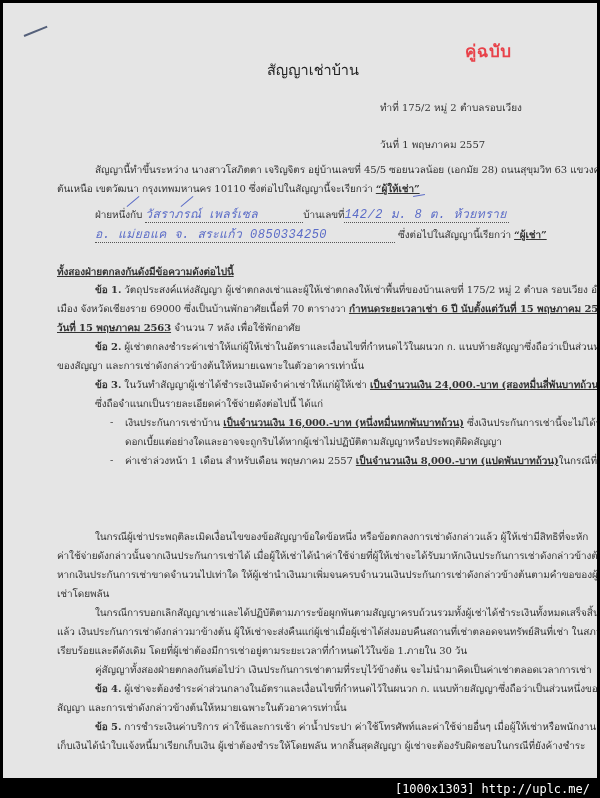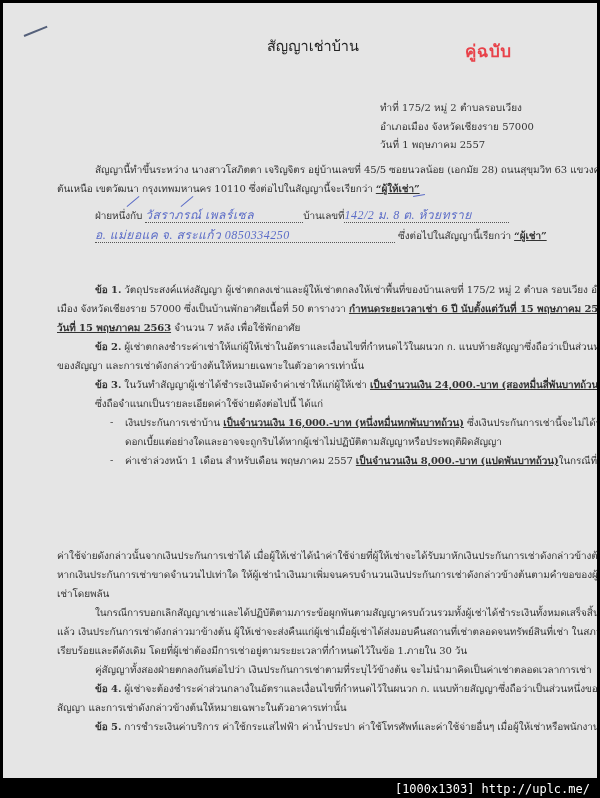--- a/index.html
+++ b/index.html
@@ -12,32 +12,32 @@
   .pen-mark {
     position: absolute; left: 21px; top: 32px; width: 25px; height: 2px;
     background: #55607a; transform: rotate(-22deg); transform-origin: left center;
   }
   .stamp {
     position: absolute; left: 462px; top: 34px;
     font-family: "DejaVu Sans", "Liberation Sans", sans-serif;
     font-weight: bold; font-size: 17px; color: #e8424a; letter-spacing: 0.5px;
   }
   .title {
-    position: absolute; left: 264px; top: 31px;
+    position: absolute; left: 264px; top: 55px;
     font-size: 14.5px; color: #222;
   }
   .addr { position: absolute; left: 377px; font-size: 10px; color: #333; }
   .line {
     position: absolute; font-size: 10px; line-height: 14px; color: #333;
     white-space: nowrap; letter-spacing: -0.1px;
   }
   .b { font-weight: bold; text-decoration: underline; }
   .u { font-weight: bold; }
   .hand {
-    font-family: Liberation Serif, serif;
+    font-family: Liberation Mono, monospace;
     font-style: italic; color: #5b6cc7; font-size: 12px; letter-spacing: 0.5px;
   }
   .dots { border-bottom: 1px dotted #555; display: inline-block; }
   .bullet { position: absolute; left: 107px; font-size: 10px; color: #333; }
   .footer {
     position: absolute; right: 10px; bottom: 2px;
     font-family: "DejaVu Sans Mono", "Liberation Mono", monospace;
     color: #fff; font-size: 12px; margin-left: 42px;
   }
   .slash { position: absolute; width: 16px; height: 1px; background: #5b6cc7; transform: rotate(-40deg); }
@@ -45,66 +45,68 @@
 </head>
 <body>
 
 <div class="page">
   <div class="pen-mark"></div>
 
   <div class="stamp">คู่ฉบับ</div>
   <div class="title">สัญญาเช่าบ้าน</div>
 
   <div class="addr" style="top:97px">ทำที่ 175/2 หมู่ 2 ตำบลรอบเวียง</div>
-  <div class="addr" style="top:116px">อำเภอเมือง จังหวัดเชียงราย 57000</div>
   <div class="addr" style="top:134px">วันที่ 1 พฤษภาคม 2557</div>
 
   <div class="line" style="left:92px; top:160px">สัญญานี้ทำขึ้นระหว่าง นางสาวโสภิตตา เจริญจิตร อยู่บ้านเลขที่ 45/5 ซอยนวลน้อย (เอกมัย 28) ถนนสุขุมวิท 63 แขวงคลอง</div>
   <div class="line" style="left:54px; top:179px"><span>ตันเหนือ เขตวัฒนา กรุงเทพมหานคร 10110 ซึ่งต่อไปในสัญญานี้จะเรียกว่า </span><span class="b">“ผู้ให้เช่า”</span></div>
 
   <div class="slash" style="left:122px; top:198px"></div>
   <div class="slash" style="left:176px; top:198px"></div>
   <div class="slash" style="left:410px; top:192px; transform:rotate(-10deg); width:12px"></div>
 
   <div class="line" style="left:92px; top:205px">
     <span>ฝ่ายหนึ่งกับ</span>
     <span class="dots hand" style="width:158px">วัสราภรณ์  เพลร์เซล</span><span>บ้านเลขที่</span><span class="dots hand" style="width:165px">142/2 ม. 8  ต. ห้วยทราย</span>
   </div>
   <div class="line" style="left:92px; top:225px">
     <span class="dots hand" style="width:300px">อ. แม่ยอแค   จ. สระแก้ว  0850334250</span>
     <span>ซึ่งต่อไปในสัญญานี้เรียกว่า </span><span class="b">“ผู้เช่า”</span>
   </div>
 
+  <div class="line b" style="left:54px; top:262px">ทั้งสองฝ่ายตกลงกันดังมีข้อความดังต่อไปนี้</div>
 
   <div class="line" style="left:92px; top:280px"><span class="u">ข้อ 1.</span><span> วัตถุประสงค์แห่งสัญญา ผู้เช่าตกลงเช่าและผู้ให้เช่าตกลงให้เช่าพื้นที่ของบ้านเลขที่ 175/2 หมู่ 2 ตำบล รอบเวียง อำเภอ</span></div>
-  <div class="line" style="left:54px; top:299px"><span>เมือง จังหวัดเชียงราย 57000 ซึ่งเป็นบ้านพักอาศัยเนื้อที่ 50 ตารางวา  </span><span class="b">กำหนดระยะเวลาเช่า 6 ปี นับตั้งแต่วันที่ 15 พฤษภาคม 2557 ถึง</span></div>
+  <div class="line" style="left:54px; top:299px"><span>เมือง จังหวัดเชียงราย 69000 ซึ่งเป็นบ้านพักอาศัยเนื้อที่ 70 ตารางวา  </span><span class="b">กำหนดระยะเวลาเช่า 6 ปี นับตั้งแต่วันที่ 15 พฤษภาคม 2557 ถึง</span></div>
   <div class="line" style="left:54px; top:318px"><span class="b">วันที่ 15 พฤษภาคม 2563</span><span>  จำนวน 7 หลัง เพื่อใช้พักอาศัย</span></div>
 
   <div class="line" style="left:92px; top:337px"><span class="u">ข้อ 2.</span><span> ผู้เช่าตกลงชำระค่าเช่าให้แก่ผู้ให้เช่าในอัตราและเงื่อนไขที่กำหนดไว้ในผนวก ก. แนบท้ายสัญญาซึ่งถือว่าเป็นส่วนหนึ่ง</span></div>
   <div class="line" style="left:54px; top:356px">ของสัญญา และการเช่าดังกล่าวข้างต้นให้หมายเฉพาะในตัวอาคารเท่านั้น</div>
 
   <div class="line" style="left:92px; top:375px"><span class="u">ข้อ 3.</span><span> ในวันทำสัญญาผู้เช่าได้ชำระเงินมัดจำค่าเช่าให้แก่ผู้ให้เช่า </span><span class="b">เป็นจำนวนเงิน 24,000.-บาท (สองหมื่นสี่พันบาทถ้วน)</span></div>
   <div class="line" style="left:92px; top:394px">ซึ่งถือจำแนกเป็นรายละเอียดค่าใช้จ่ายดังต่อไปนี้ ได้แก่</div>
 
   <div class="bullet" style="top:413px">-</div>
   <div class="line" style="left:122px; top:413px"><span>เงินประกันการเช่าบ้าน </span><span class="b">เป็นจำนวนเงิน 16,000.-บาท (หนึ่งหมื่นหกพันบาทถ้วน)</span><span> ซึ่งเงินประกันการเช่านี้จะไม่ได้รับ</span></div>
   <div class="line" style="left:122px; top:432px">ดอกเบี้ยแต่อย่างใดและอาจจะถูกริบได้หากผู้เช่าไม่ปฏิบัติตามสัญญาหรือประพฤติผิดสัญญา</div>
 
   <div class="bullet" style="top:451px">-</div>
   <div class="line" style="left:122px; top:451px"><span>ค่าเช่าล่วงหน้า 1 เดือน สำหรับเดือน พฤษภาคม 2557 </span><span class="b">เป็นจำนวนเงิน 8,000.-บาท (แปดพันบาทถ้วน)</span><span>ในกรณีที่ผู้เช่า</span></div>
 
+  <div class="line" style="left:92px; top:527px">ในกรณีผู้เช่าประพฤติละเมิดเงื่อนไขของข้อสัญญาข้อใดข้อหนึ่ง    หรือข้อตกลงการเช่าดังกล่าวแล้ว    ผู้ให้เช่ามีสิทธิที่จะหัก</div>
   <div class="line" style="left:54px; top:546px">ค่าใช้จ่ายดังกล่าวนั้นจากเงินประกันการเช่าได้        เมื่อผู้ให้เช่าได้นำค่าใช้จ่ายที่ผู้ให้เช่าจะได้รับมาหักเงินประกันการเช่าดังกล่าวข้างต้น</div>
   <div class="line" style="left:54px; top:565px">หากเงินประกันการเช่าขาดจำนวนไปเท่าใด      ให้ผู้เช่านำเงินมาเพิ่มจนครบจำนวนเงินประกันการเช่าดังกล่าวข้างต้นตามคำขอของผู้ให้</div>
   <div class="line" style="left:54px; top:584px">เช่าโดยพลัน</div>
 
   <div class="line" style="left:92px; top:603px">ในกรณีการบอกเลิกสัญญาเช่าและได้ปฏิบัติตามภาระข้อผูกพันตามสัญญาครบถ้วนรวมทั้งผู้เช่าได้ชำระเงินทั้งหมดเสร็จสิ้น</div>
   <div class="line" style="left:54px; top:622px">แล้ว  เงินประกันการเช่าดังกล่าวมาข้างต้น  ผู้ให้เช่าจะส่งคืนแก่ผู้เช่าเมื่อผู้เช่าได้ส่งมอบคืนสถานที่เช่าตลอดจนทรัพย์สินที่เช่า ในสภาพ</div>
   <div class="line" style="left:54px; top:641px">เรียบร้อยและดีดังเดิม โดยที่ผู้เช่าต้องมีการเช่าอยู่ตามระยะเวลาที่กำหนดไว้ในข้อ 1.ภายใน 30 วัน</div>
 
   <div class="line" style="left:92px; top:660px">คู่สัญญาทั้งสองฝ่ายตกลงกันต่อไปว่า เงินประกันการเช่าตามที่ระบุไว้ข้างต้น จะไม่นำมาคิดเป็นค่าเช่าตลอดเวลาการเช่า</div>
 
   <div class="line" style="left:92px; top:679px"><span class="u">ข้อ 4.</span><span> ผู้เช่าจะต้องชำระค่าส่วนกลางในอัตราและเงื่อนไขที่กำหนดไว้ในผนวก ก. แนบท้ายสัญญาซึ่งถือว่าเป็นส่วนหนึ่งของ</span></div>
   <div class="line" style="left:54px; top:698px">สัญญา และการเช่าดังกล่าวข้างต้นให้หมายเฉพาะในตัวอาคารเท่านั้น</div>
 
-  <div class="line" style="left:92px; top:717px"><span class="u">ข้อ 5.</span><span>   การชำระเงินค่าบริการ ค่าใช้กระแสไฟฟ้า ค่าน้ำประปา ค่าใช้โทรศัพท์และค่าใช้จ่ายอื่นๆ เมื่อผู้ให้เช่าหรือพนักงาน</span></div>
+  <div class="line" style="left:92px; top:717px"><span class="u">ข้อ 5.</span><span>   การชำระเงินค่าบริการ ค่าใช้และการเช้า ค่าน้ำประปา ค่าใช้โทรศัพท์และค่าใช้จ่ายอื่นๆ เมื่อผู้ให้เช่าหรือพนักงาน</span></div>
+  <div class="line" style="left:54px; top:736px">เก็บเงินได้นำใบแจ้งหนี้มาเรียกเก็บเงิน    ผู้เช่าต้องชำระให้โดยพลัน    หากสิ้นสุดสัญญา    ผู้เช่าจะต้องรับผิดชอบในกรณีที่ยังค้างชำระ</div>
 </div>
 
 <div class="footer">[1000x1303] http://uplc.me/</div>
 
 </body></html>

